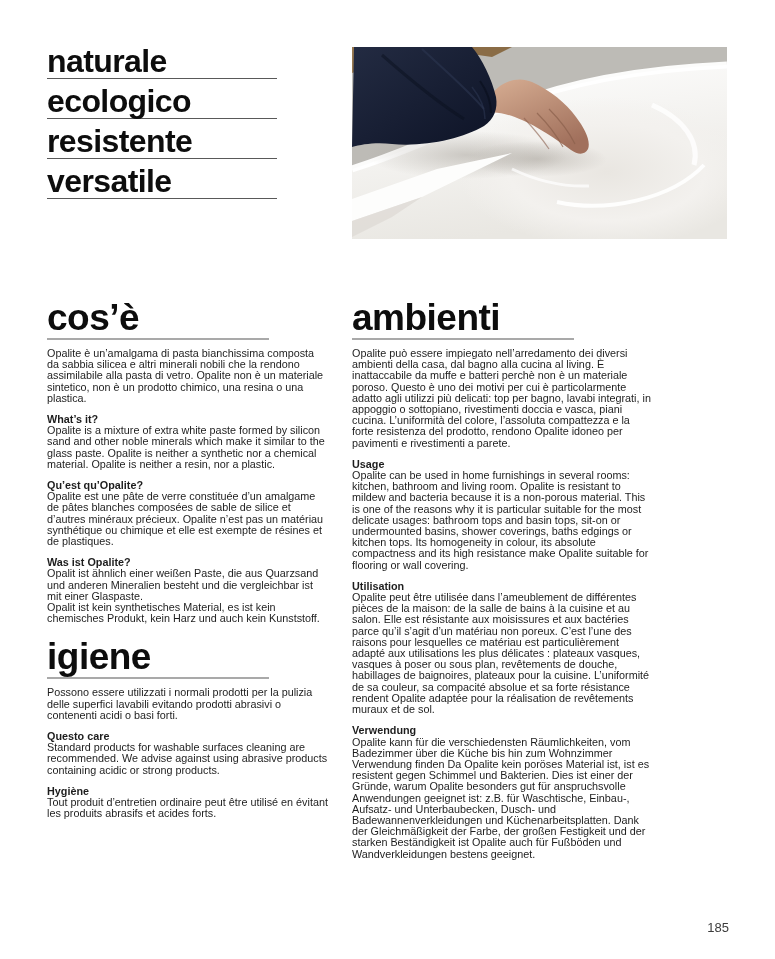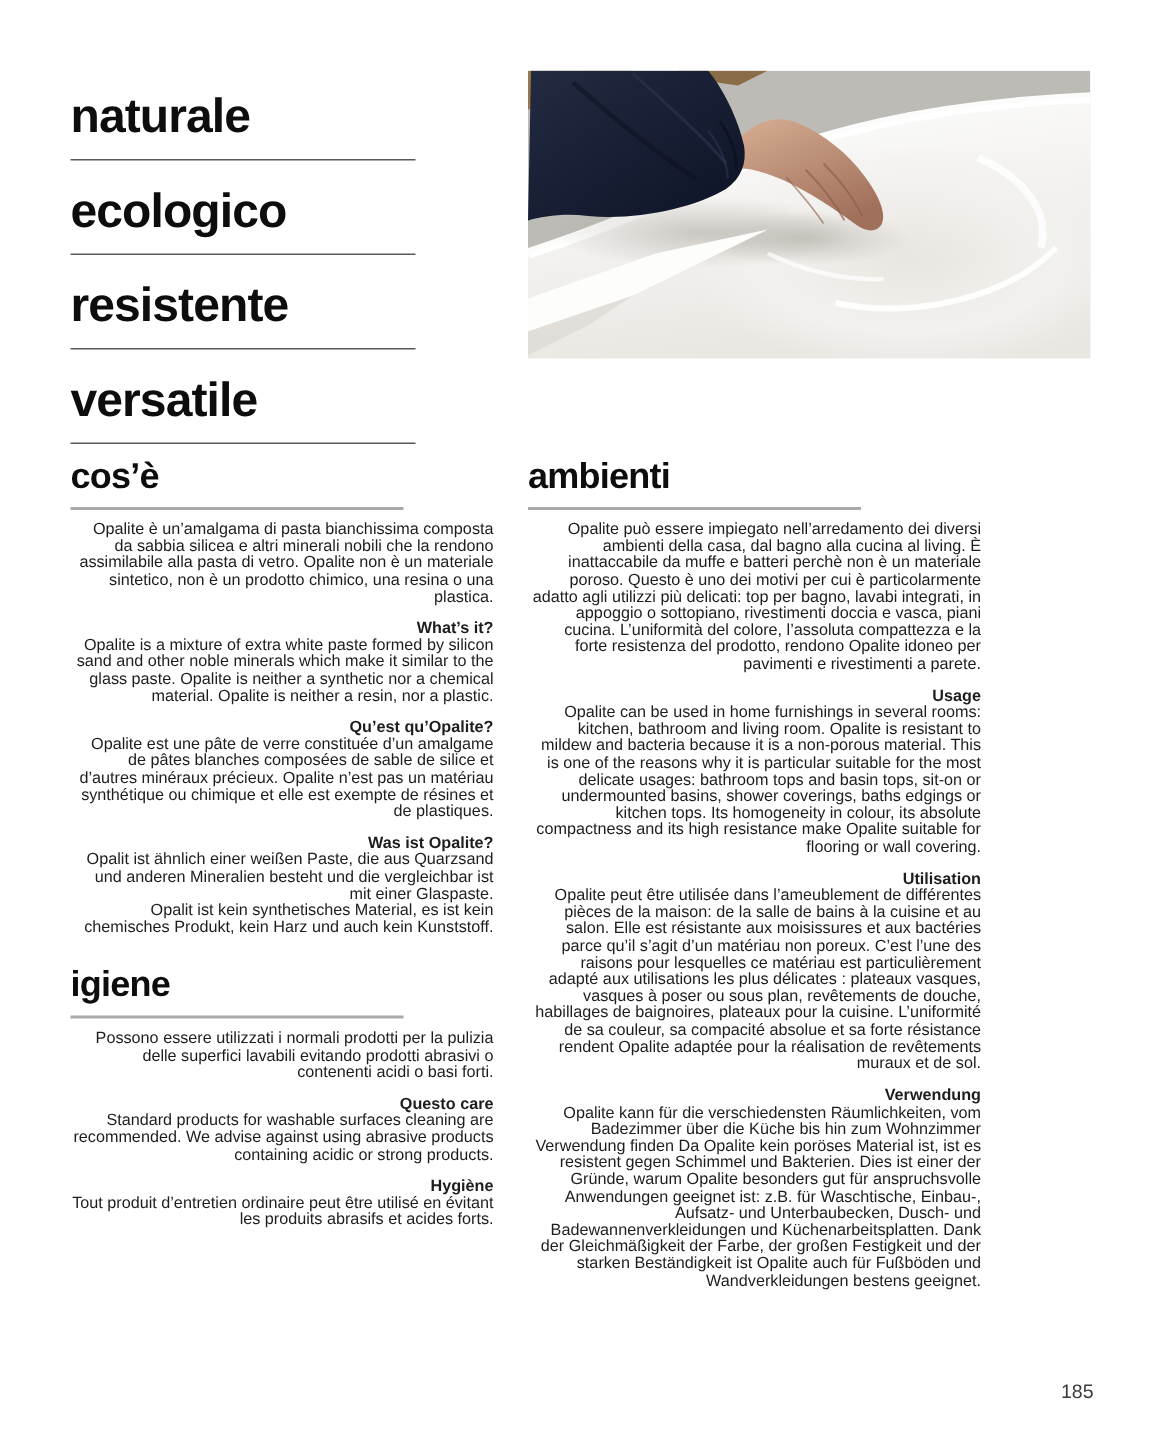--- a/index.html
+++ b/index.html
@@ -6,37 +6,37 @@
   body{
     width:775px;height:959px;
     background:#ffffff;
     font-family:"Liberation Sans", sans-serif;
     position:relative;
     overflow:hidden;
     color:#1c1c1c;
   }
   
   #title-block{position:absolute;left:47px;top:44px;width:230px;}
-  .title-row{border-bottom:1.5px solid #595959;padding-bottom:12px;margin-bottom:5px;margin-top:16px;}
+  .title-row{border-bottom:1.5px solid #595959;padding-bottom:0;margin-bottom:5px;}
   .title-word{
     font-size:32px;font-weight:bold;letter-spacing:-0.6px;
     line-height:34px;color:#0d0d0d;display:block;
   }
   
   #photo{position:absolute;left:352px;top:47px;width:375px;height:192px;overflow:hidden;}
   
   #col-left{position:absolute;left:47px;top:303px;width:282px;}
   #col-right{position:absolute;left:352px;top:303px;width:302px;}
   .text-section + .text-section{margin-top:18px;}
   .section-heading{
-    margin:0;font-size:24px;font-weight:bold;letter-spacing:-0.5px;
+    margin:0;font-size:37px;font-weight:bold;letter-spacing:-0.5px;
     line-height:30px;color:#0d0d0d;
     width:222px;padding-bottom:5px;border-bottom:2px solid #a9a9a9;
   }
-  .section-body{margin-top:8px;font-size:10.8px;line-height:11.2px;color:#1d1d1d;text-align:right;}
+  .section-body{margin-top:8px;font-size:10.8px;line-height:11.2px;color:#1d1d1d;}
   .section-body p{margin:0 0 10px 0;white-space:pre-line;}
   .section-body p:last-child{margin-bottom:0;}
   .para-title{display:block;font-weight:bold;}
   
   #page-number{
     position:absolute;left:703px;top:920px;width:26px;
     font-size:13px;color:#3c3c3c;text-align:right;
   }
 </style>
 </head>

